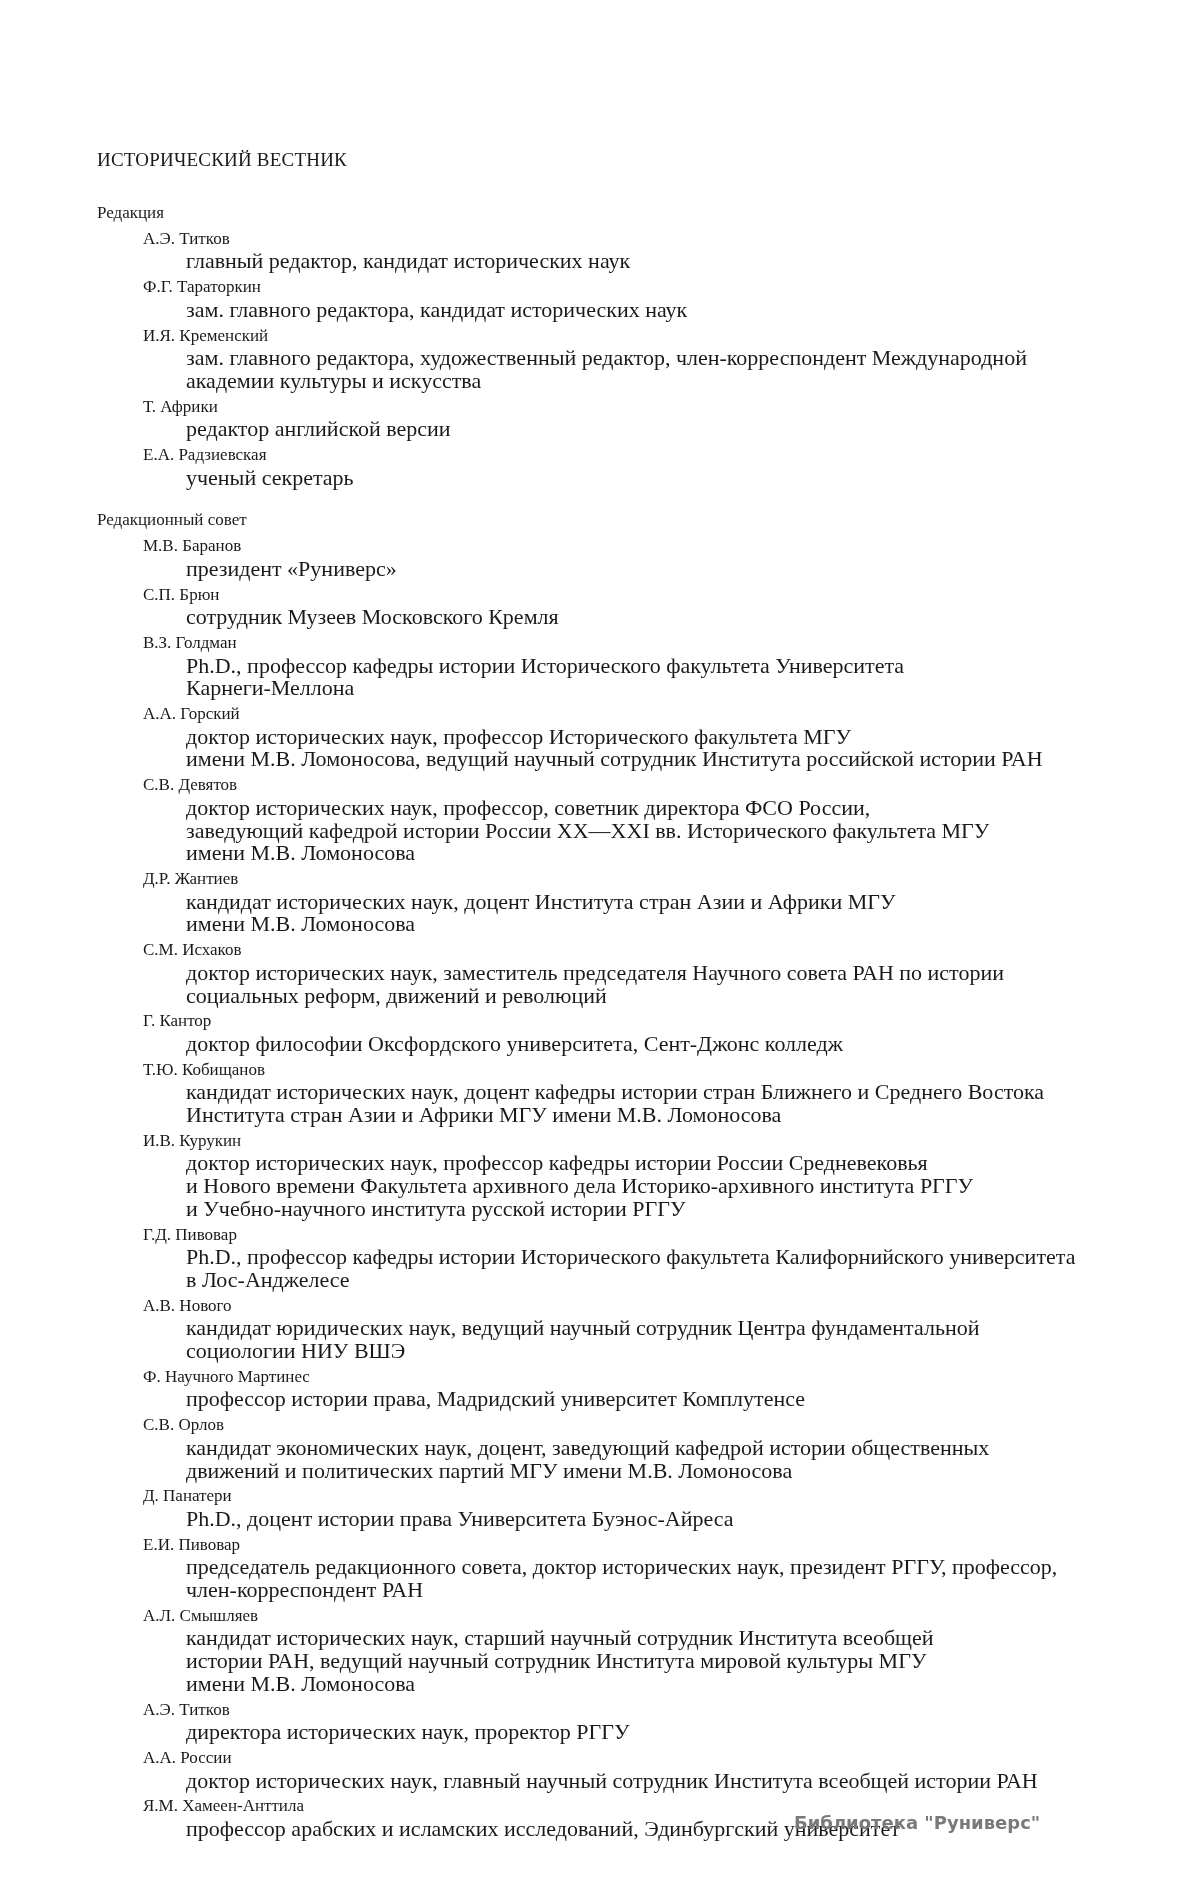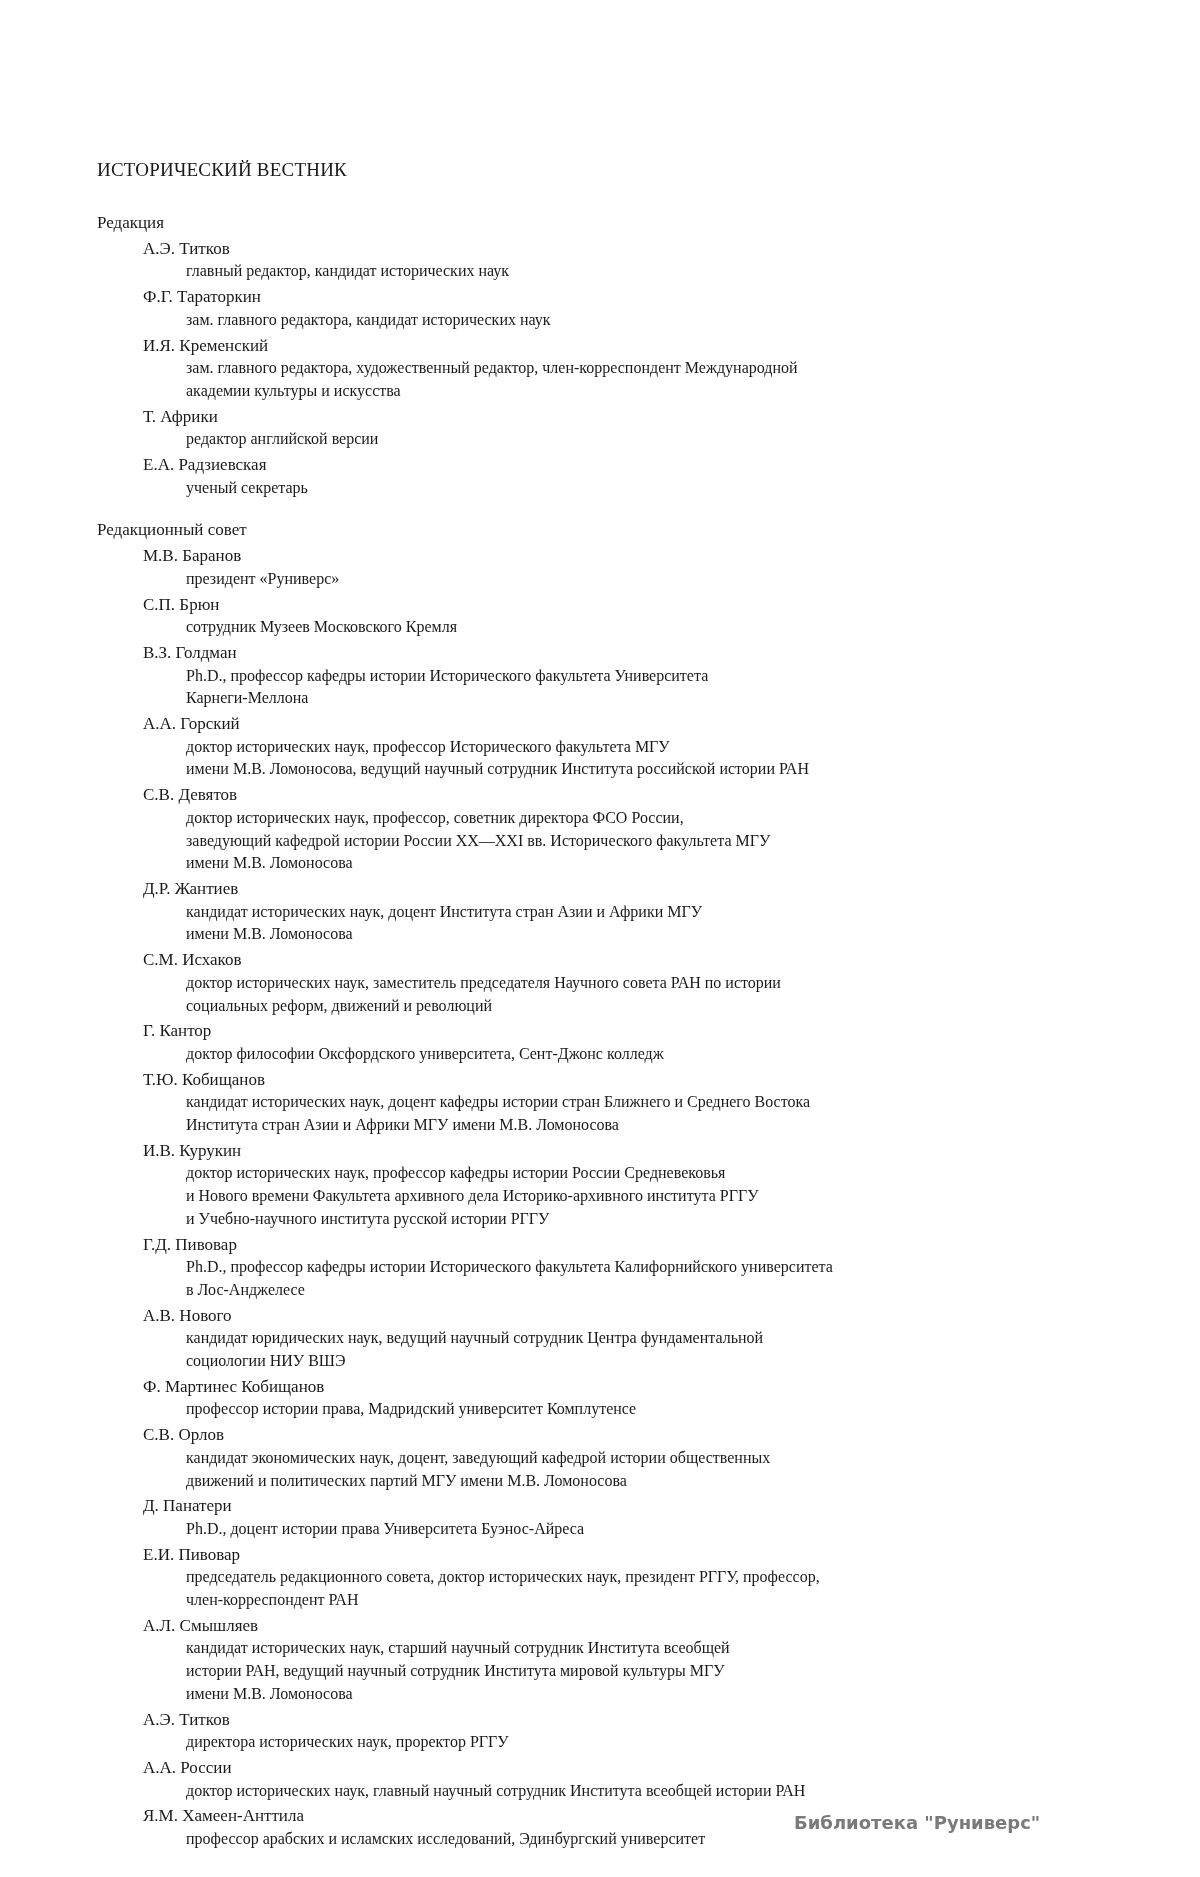--- a/index.html
+++ b/index.html
@@ -1,24 +1,24 @@
 <!DOCTYPE html>
 <html><head>
 <meta charset="utf-8">
 <style>
   html, body { margin: 0; padding: 0; background: #ffffff; }
   body { width: 1200px; height: 1877px; position: relative; overflow: hidden;
          font-family: "Liberation Serif", "DejaVu Serif", serif; color: #1a1a1a; }
-  .page { position: absolute; left: 97px; top: 158px; width: 1000px; }
+  .page { position: absolute; left: 97px; top: 148px; width: 1000px; }
   .title { font-size: 19px; letter-spacing: 0.2px; margin: 0 0 30px 0; line-height: 24px; font-weight: normal; }
   .section { margin-bottom: 20px; }
   .section-heading { font-size: 17px; font-weight: normal; line-height: 22.7px; margin: 0; }
   .entry { margin: 3px; }
   .name { font-size: 17px; line-height: 22.7px; padding-left: 43px; }
-  .desc { font-size: 16px; line-height: 22.7px; padding-left: 86px; white-space: pre-line; }
+  .desc { font-size: 22px; line-height: 22.7px; padding-left: 86px; white-space: pre-line; }
   .footer { position: absolute; left: 794px; top: 1812px;
             font-family: "DejaVu Sans", "Liberation Sans", sans-serif;
             font-weight: bold; font-size: 18px; color: #7a7a7a; }
 </style>
 </head>
 <body>
 
 <div class="page">
   <h1 class="title">ИСТОРИЧЕСКИЙ ВЕСТНИК</h1>
   <div id="sections">
@@ -101,21 +101,21 @@
           <div class="name">Г.Д. Пивовар</div>
           <div class="desc">Ph.D., профессор кафедры истории Исторического факультета Калифорнийского университета
 в Лос-Анджелесе</div>
         </div>
         <div class="entry">
           <div class="name">А.В. Нового</div>
           <div class="desc">кандидат юридических наук, ведущий научный сотрудник Центра фундаментальной
 социологии НИУ ВШЭ</div>
         </div>
         <div class="entry">
-          <div class="name">Ф. Мартинес Кобищанов</div>
+          <div class="name">Ф. Научного Мартинес</div>
           <div class="desc">профессор истории права, Мадридский университет Комплутенсе</div>
         </div>
         <div class="entry">
           <div class="name">С.В. Орлов</div>
           <div class="desc">кандидат экономических наук, доцент, заведующий кафедрой истории общественных
 движений и политических партий МГУ имени М.В. Ломоносова</div>
         </div>
         <div class="entry">
           <div class="name">Д. Панатери</div>
           <div class="desc">Ph.D., доцент истории права Университета Буэнос-Айреса</div>

